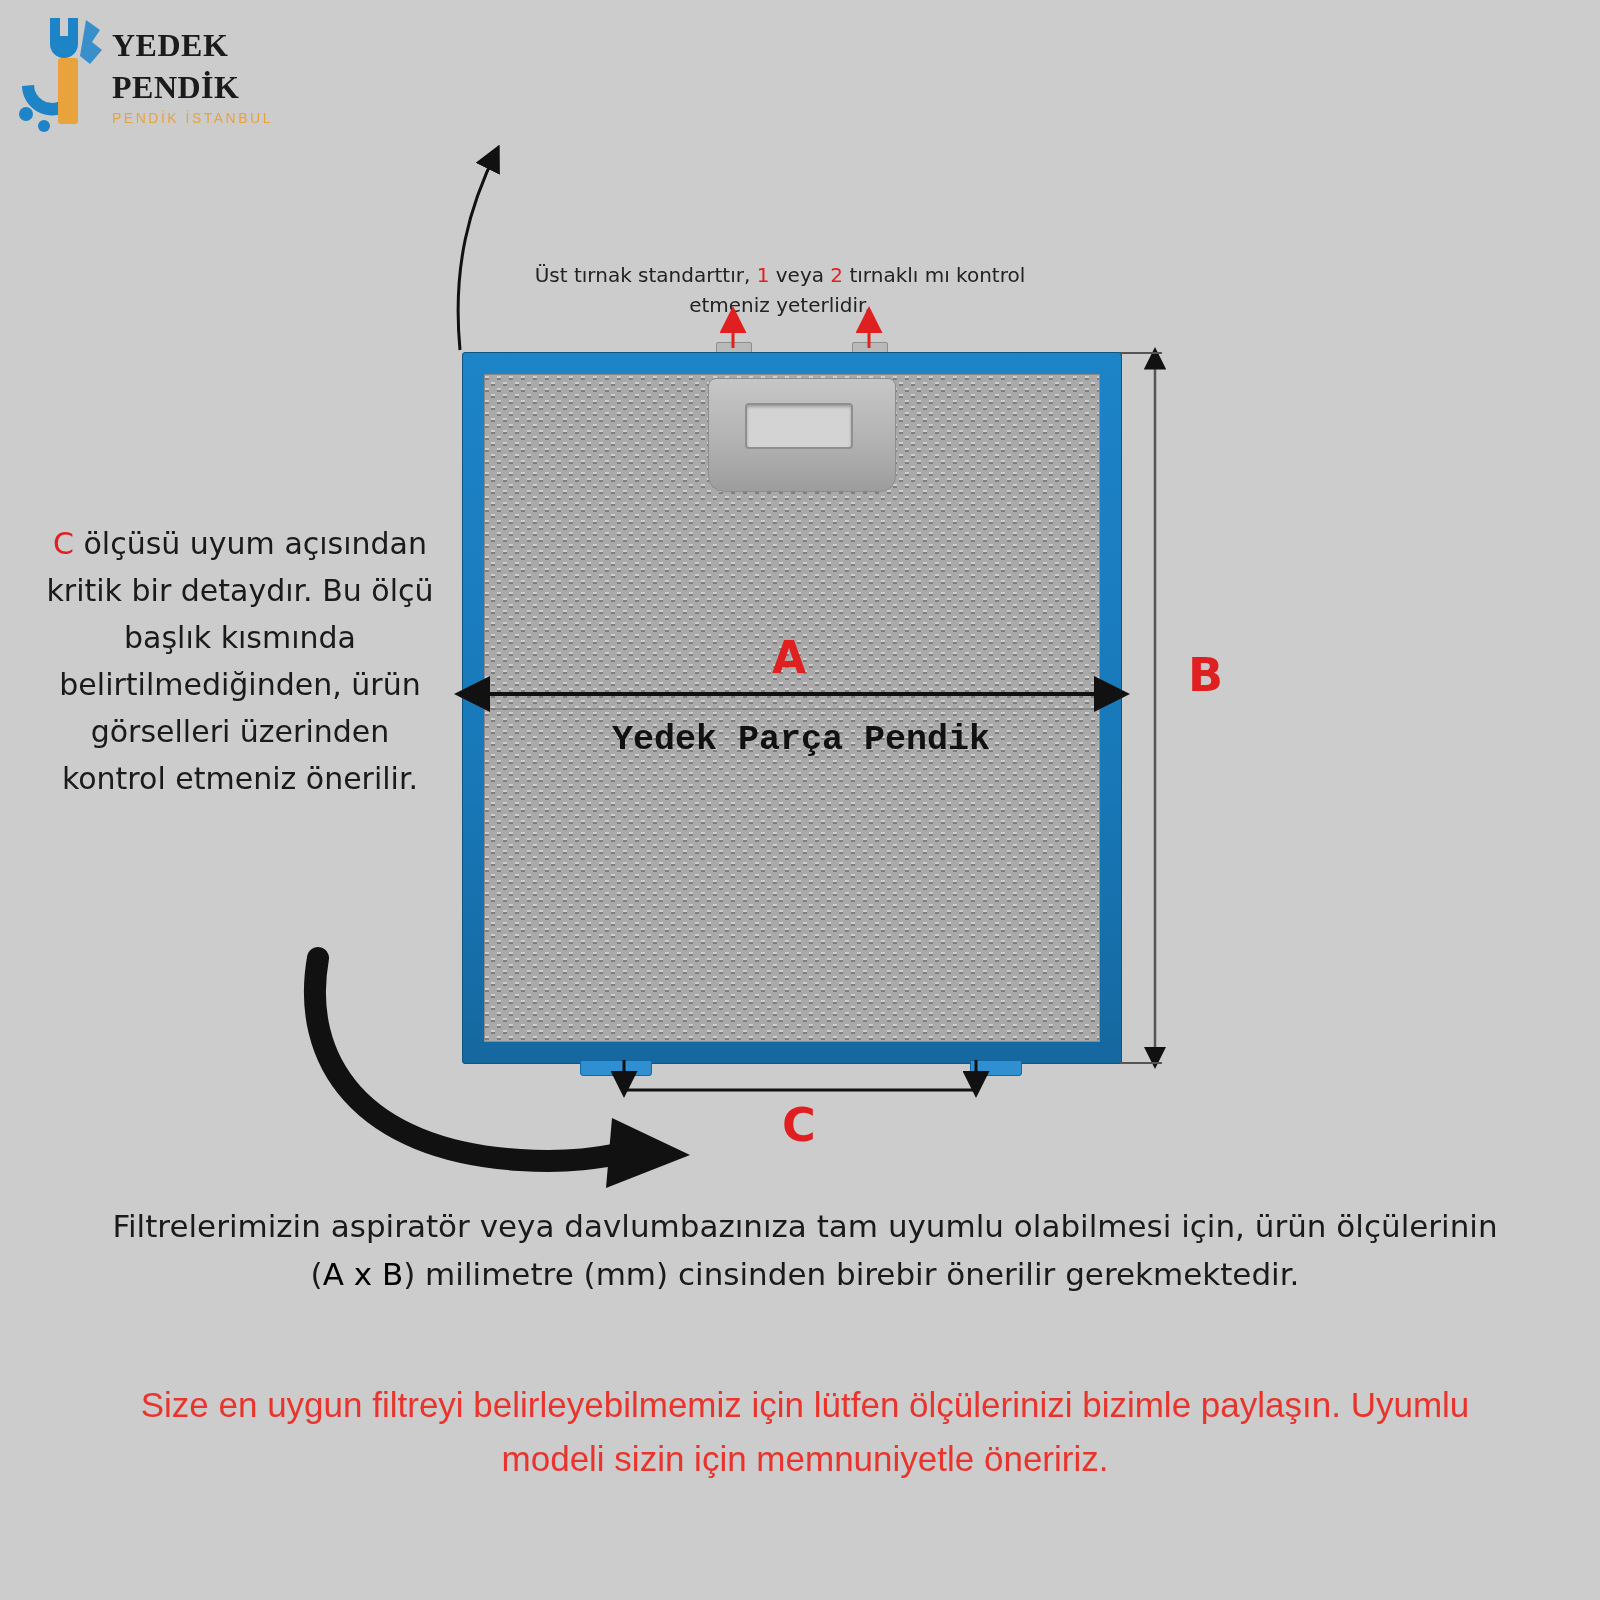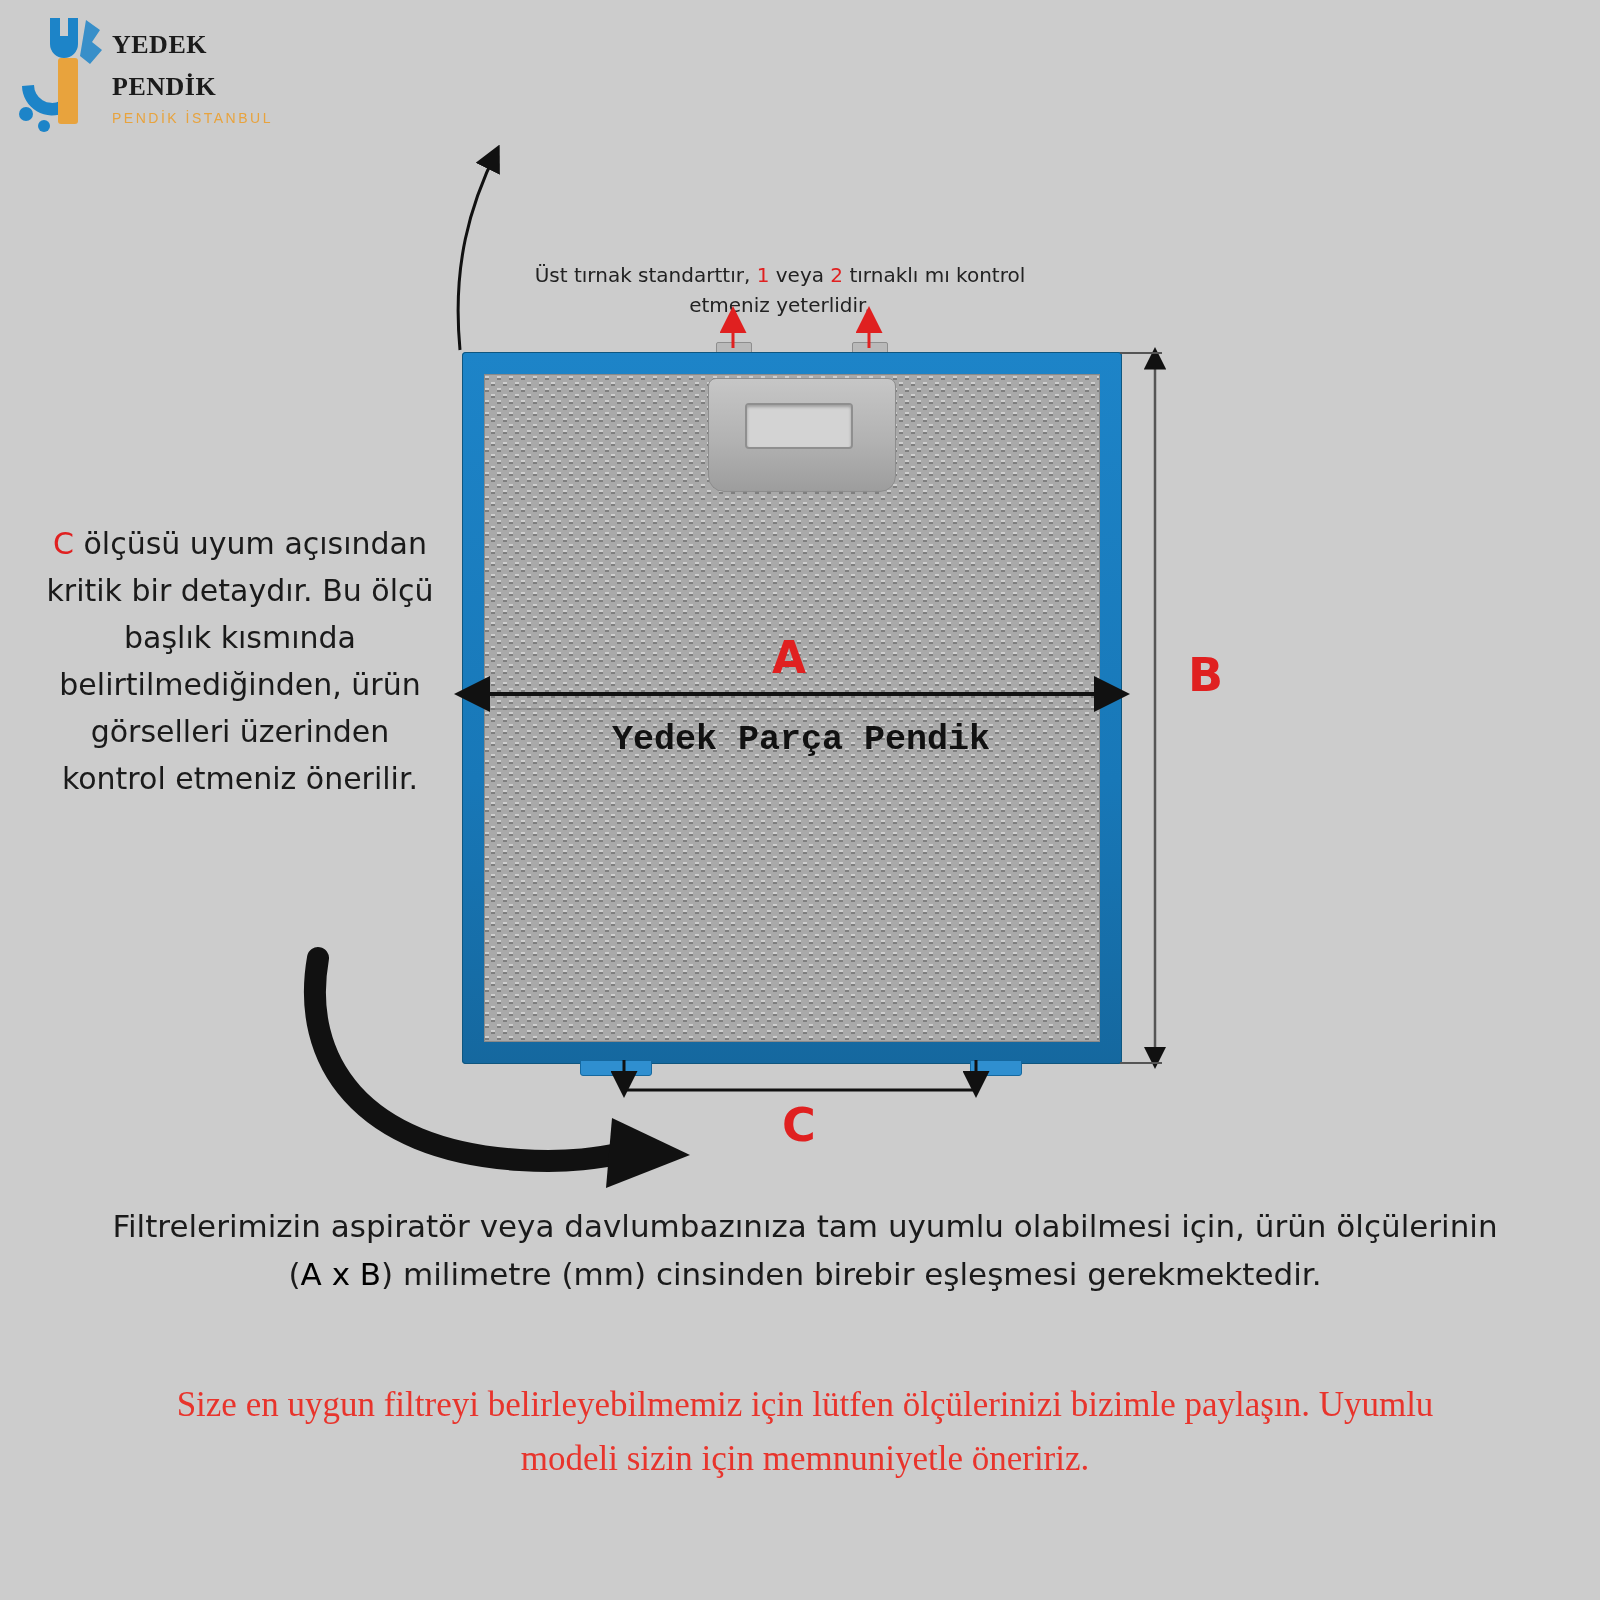--- a/index.html
+++ b/index.html
@@ -33,21 +33,21 @@
   }
   .logo-text {
     position: absolute;
     left: 98px;
     top: 14px;
     width: 200px;
   }
   .logo-line1, .logo-line2 {
     font-family: "Liberation Serif", serif;
     font-weight: bold;
-    font-size: 26px;
+    font-size: 32px;
     line-height: 42px;
     color: #1b1b1b;
     letter-spacing: 0.5px;
   }
   .logo-sub {
     margin-top: 2px;
     font-family: "Liberation Sans", sans-serif;
     font-weight: normal;
     font-size: 14px;
     letter-spacing: 2.5px;
@@ -233,21 +233,21 @@
     color: #1a1a1a;
   }
   .bottom-par .ab { color: #000000; }
 
   .red-par {
     position: absolute;
     left: 140px;
     top: 1378px;
     width: 1330px;
     text-align: center;
-    font-family: Liberation Serif, serif;
+    font-family: Liberation Sans, sans-serif;
     font-size: 35px;
     line-height: 54px;
     color: #e8342c;
   }
 
   svg.overlay {
     position: absolute;
     left: 0; top: 0;
     width: 1600px;
     height: 1600px;
@@ -341,18 +341,18 @@
     <path d="M318 958 C300 1060, 360 1150, 520 1160 C570 1163, 600 1158, 628 1152" stroke="#111" stroke-width="22" fill="none" stroke-linecap="round"></path>
     <path d="M612 1118 L690 1155 L606 1188 Z" fill="#111"></path>
   </svg>
 
   <div class="label-A">A</div>
   <div class="label-B">B</div>
   <div class="label-C">C</div>
   <div class="watermark">Yedek Parça Pendik</div>
 
   <div class="bottom-par">
-    <span>Filtrelerimizin aspiratör veya davlumbazınıza tam uyumlu olabilmesi için, ürün ölçülerinin (</span><span class="ab">A x B</span><span>) milimetre (mm) cinsinden birebir eşleşmesi gerekmektedir.</span>
+    <span>Filtrelerimizin aspiratör veya davlumbazınıza tam uyumlu olabilmesi için, ürün ölçülerinin (</span><span class="ab">A x B</span><span>) milimetre (mm) cinsinden birebir önerilir gerekmektedir.</span>
   </div>
 
   <div class="red-par">Size en uygun filtreyi belirleyebilmemiz için lütfen ölçülerinizi bizimle paylaşın. Uyumlu modeli sizin için memnuniyetle öneririz.</div>
 
 </div>
 
 </body></html>

